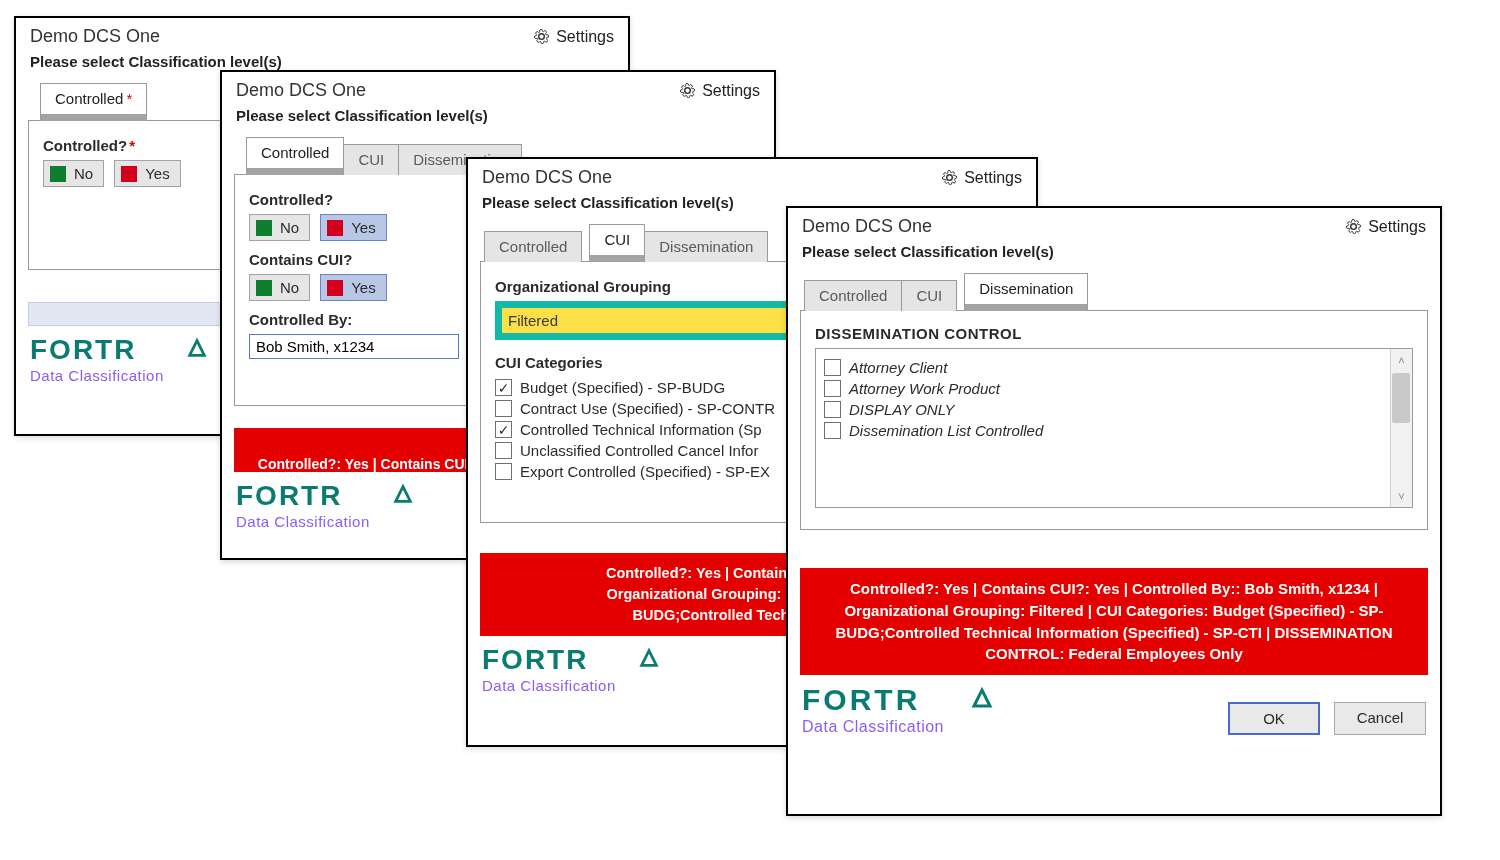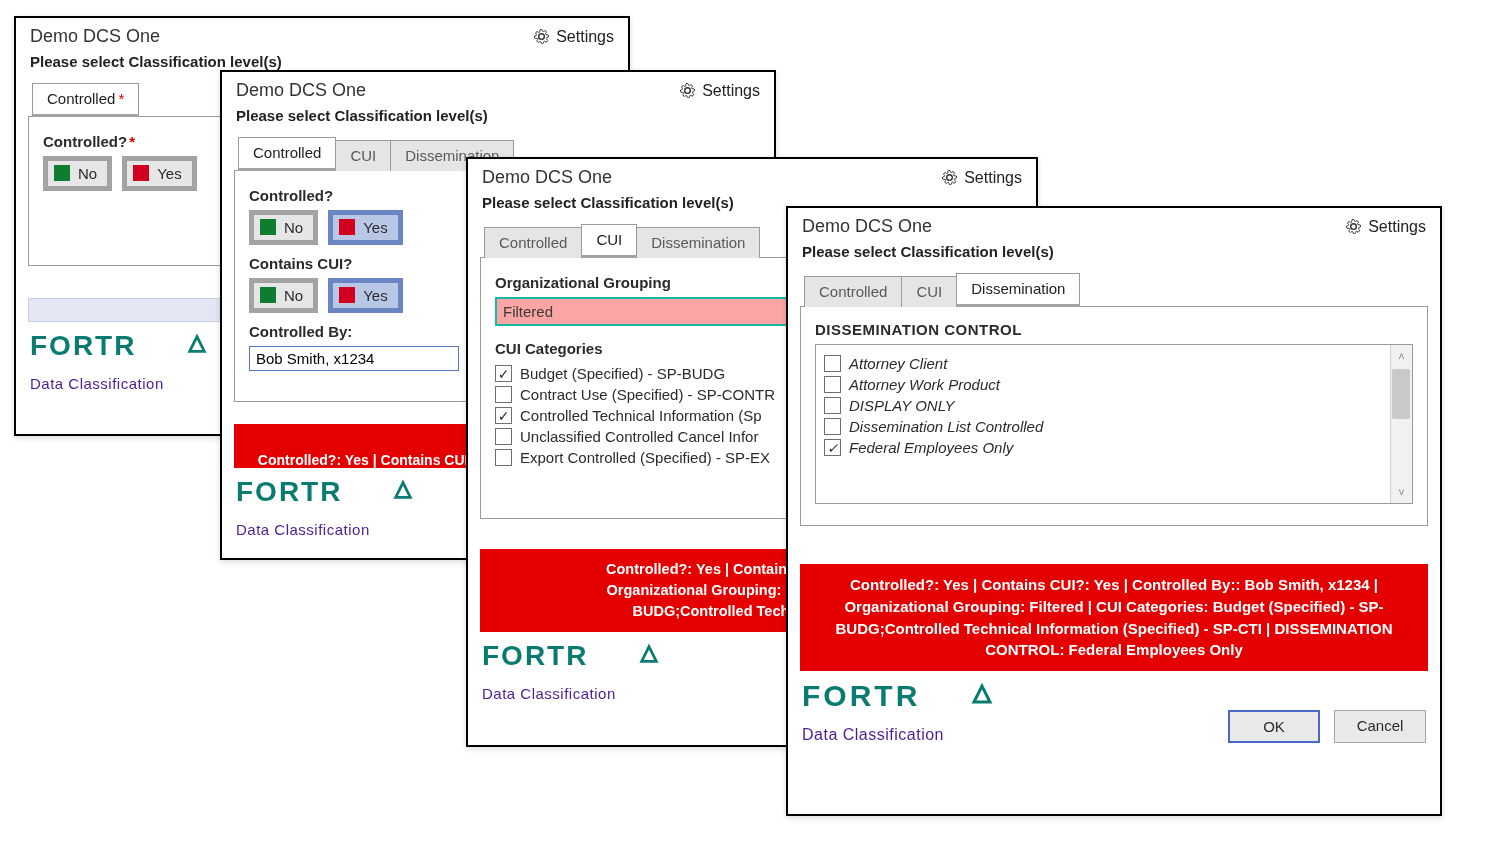--- a/index.html
+++ b/index.html
@@ -58,40 +58,41 @@
     color: #5a5a5a;
     margin-right: -1px;
     cursor: pointer;
     position: relative;
     bottom: -1px;
     font-size: 15px;
   }
   .tab.active {
     background: #ffffff;
     color: #222;
-    border-bottom: 3px solid #a3a3a3;
+    border-bottom: 7px solid #a3a3a3;
     z-index: 2;
+    margin-left: 8px;
   }
   .tab .req { color: #d00000; margin-left: 3px; }
   .tab-panel {
     margin: 0 12px;
     border: 1px solid #9a9a9a;
     padding: 12px 14px;
     background: #ffffff;
   }
   .field-label { font-weight: 600; margin: 4px 0 6px 0; }
   .field-label .req { color: #d00000; margin-left: 2px; }
   .yn-row { display: flex; gap: 10px; margin-bottom: 10px; }
   .yn-btn {
     display: inline-flex;
-    align-items: flex-start;
+    align-items: flex-end;
     gap: 8px;
     padding: 4px 10px 4px 6px;
     background: #e6e6e6;
-    border: 5px solid #a3a3a3;
+    border: 1px solid #a3a3a3;
     cursor: pointer;
     font-size: 15px;
   }
   .yn-btn.selected {
     background: #b9c7e6;
     border-color: #6b85c2;
   }
   .sq { width: 16px; height: 16px; display: inline-block; }
   .sq.green { background: #0f7d2f; }
   .sq.red   { background: #d2001e; }
@@ -99,22 +100,22 @@
     width: 100%;
     padding: 3px 6px;
     border: 1px solid #5a77c6;
     font-size: 15px;
     font-family: inherit;
     outline: none;
   }
   .select-input {
     width: 100%;
     padding: 4px 6px;
-    border: 2px solid #14b8a6;
-    background: #fca5a5;
+    border: 7px solid #14b8a6;
+    background: #fde047;
     font-size: 15px;
     color: #3a3a3a;
   }
   .chk-list { margin-top: 4px; }
   .chk-item {
     display: flex;
     align-items: center;
     gap: 8px;
     padding: 2px 0;
     font-size: 15px;
@@ -194,21 +195,21 @@
     font-size: 30px;
     display: flex;
     align-items: center;
     gap: 48px;
   }
   .fortra.small .word { font-size: 28px; letter-spacing: 2px; }
   .fortra .word .tri {
     display: inline-block;
     margin-left: 2px;
   }
-  .fortra .sub { color: #4c1d95; font-size: 16px; margin-top: 16px; letter-spacing: 0.5px; }
+  .fortra .sub { color: #8b5cf6; font-size: 16px; margin-top: 4px; letter-spacing: 0.5px; }
   .fortra.small .sub { font-size: 15px; }
   .section-title {
     font-weight: 700;
     letter-spacing: 0.5px;
     margin: 2px 0 6px 0;
   }
 </style>
 </head>
 <body>
 
@@ -429,24 +430,20 @@
             <span>Attorney Work Product</span>
           </div>
           <div class="chk-item">
             <span class="chk-box"></span>
             <span>DISPLAY ONLY</span>
           </div>
           <div class="chk-item">
             <span class="chk-box"></span>
             <span>Dissemination List Controlled</span>
           </div>
-          <div class="chk-item">
-            <span class="chk-box checked"></span>
-            <span>Federal Employees Only</span>
-          </div>
         </div>
       <div class="scroll-bar">
         <div class="scroll-arrow">˄</div>
         <div class="scroll-thumb"></div>
         <div class="scroll-arrow">˅</div>
       </div>
     </div>
   </div>
 
   <div class="summary-banner" style="margin:38px 12px 0 12px; font-size:15px;">

